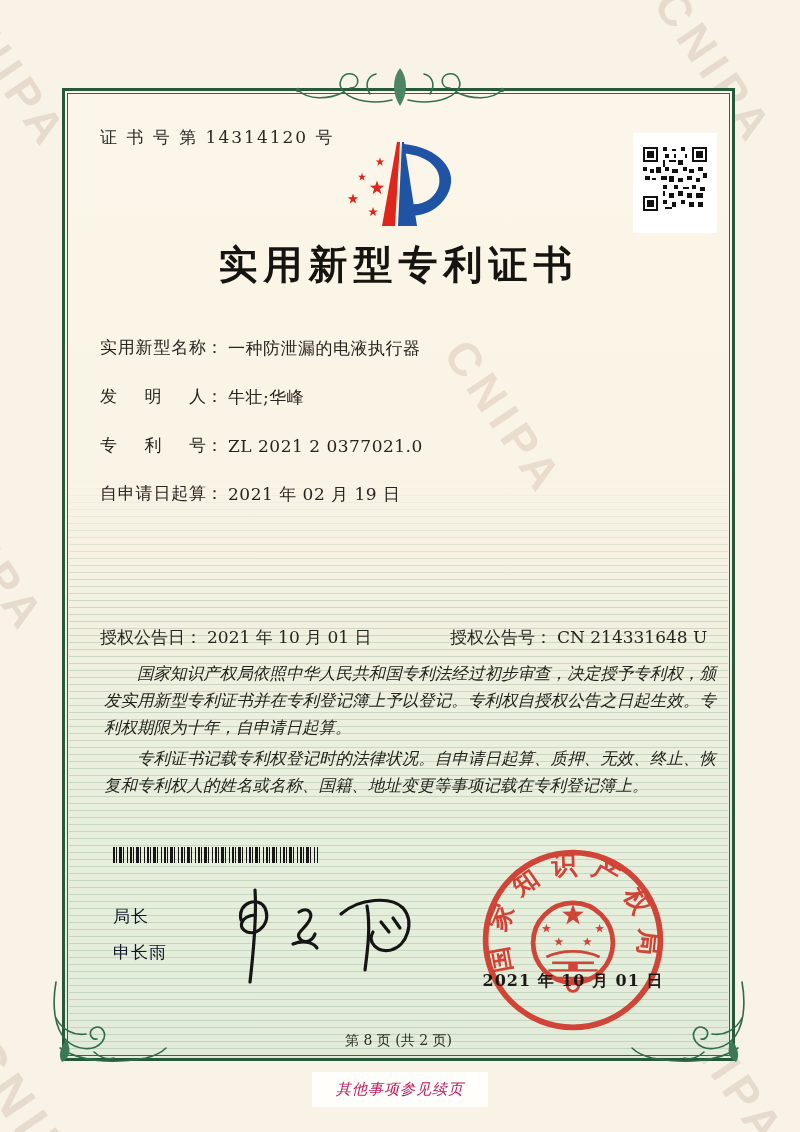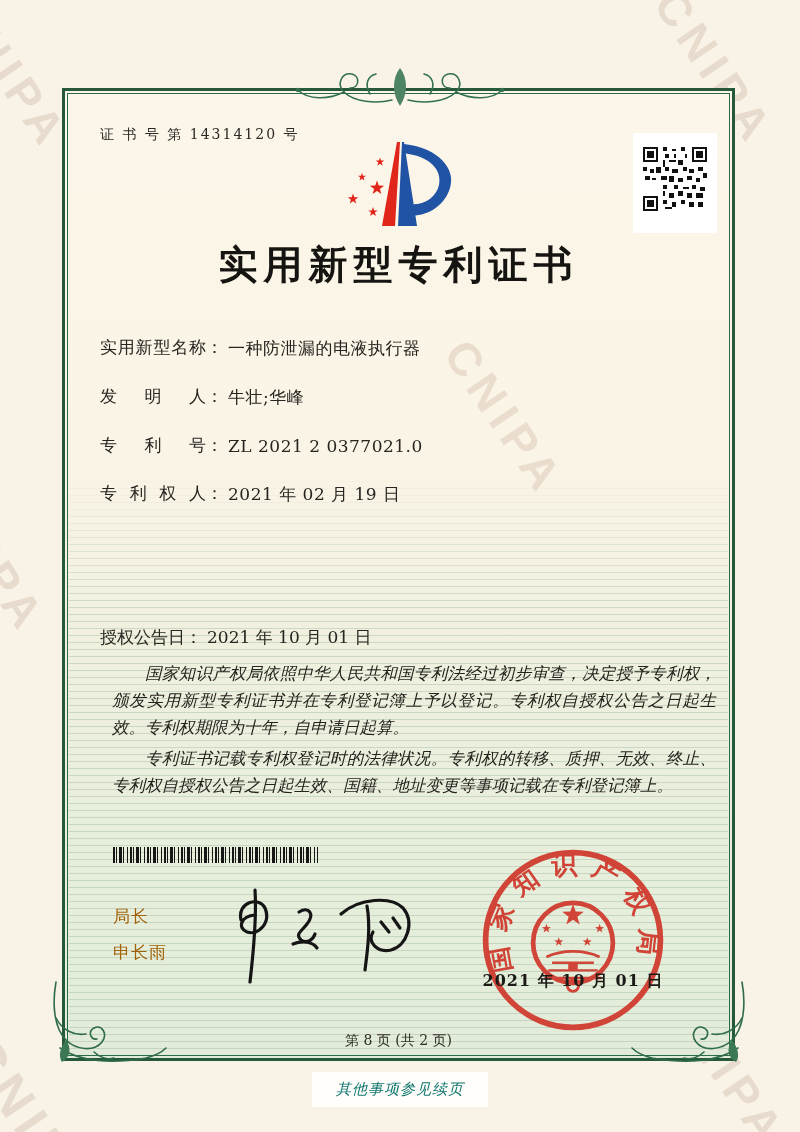--- a/index.html
+++ b/index.html
@@ -12,40 +12,40 @@
   
   .frame{position:absolute;left:62px;top:88px;width:673px;height:973px;z-index:1;
          border:3px solid #26593a;box-sizing:border-box;
          background:linear-gradient(180deg,#fcf6ea 0%,#faf4e6 38%,#f0f0df 58%,#e7eedc 78%,#e2ebd9 100%);}
   .frame-inner{position:absolute;inset:2px;border:1px solid #2a6a45;}
   .waves{position:absolute;left:4px;right:4px;bottom:4px;height:60%;
          background:repeating-linear-gradient(180deg,rgba(122,162,132,0.30) 0 1px,transparent 1px 7px);
          -webkit-mask-image:linear-gradient(180deg,transparent 0,#000 22%);
          mask-image:linear-gradient(180deg,transparent 0,#000 22%);}
   .abs{position:absolute;z-index:3;}
-  .cert-no{left:100px;top:126px;font-size:14px;letter-spacing:2px;color:#2b2a24;}
+  .cert-no{left:100px;top:126px;font-size:17px;letter-spacing:2px;color:#2b2a24;}
   .title{left:62px;top:238px;width:673px;text-align:center;font-size:39px;font-weight:bold;
          letter-spacing:6px;color:#151410;font-family:Liberation Serif, serif;}
   .field{left:100px;font-size:17px;width:620px;}
   .f-label{display:inline-block;width:106px;text-align:justify;text-align-last:justify;vertical-align:top;}
   .f-colon{display:inline-block;vertical-align:top;margin-right:5px;}
   .f-value{display:inline-block;vertical-align:top;letter-spacing:0.5px;max-width:500px;line-height:25px;}
   .grant2{position:absolute;left:350px;top:0;white-space:nowrap;}
   .body-text{left:96px;width:620px;font-size:16.5px;line-height:27px;text-align:justify;
              font-style:italic;color:#23221c;}
-  .body-text p{margin:0 0 4px 16px;text-indent:2em;}
+  .body-text p{margin:0 0 4px 8px;text-indent:2em;}
   .barcode{left:113px;top:847px;width:205px;height:16px;
            background:repeating-linear-gradient(90deg,#161616 0 2px,transparent 2px 3px,#161616 3px 4px,transparent 4px 6px,#161616 6px 9px,transparent 9px 10px,#161616 10px 11px,transparent 11px 14px,#161616 14px 15px,transparent 15px 17px);}
-  .signer{font-family:"Liberation Sans",sans-serif;font-size:17px;color:#a16207;letter-spacing:1px;}
+  .signer{font-family:"Liberation Sans",sans-serif;font-size:17px;color:#0f172a;letter-spacing:1px;}
   .seal-wrap{left:478px;top:845px;width:190px;height:190px;z-index:4;}
   .seal-date{position:absolute;left:0;right:0;top:126px;text-align:center;font-size:16px;
              font-weight:bold;letter-spacing:1px;color:#1b1a16;z-index:5;}
   .page-info{left:62px;top:1032px;width:673px;text-align:center;font-size:14px;color:#2b2a24;}
   .note{left:50%;top:1072px;transform:translateX(-50%);background:#fffefb;padding:8px 24px;
-        font-size:15px;font-style:italic;color:#0f766e;letter-spacing:1px;z-index:4;}
+        font-size:15px;font-style:italic;color:#be185d;letter-spacing:1px;z-index:4;}
   .ornament{z-index:4;}
   svg{display:block;}
 </style>
 </head>
 <body>
 
 <div class="page">
 
   <div class="wm" style="left:-18px;top:-16px">CNIPA</div>
   <div class="wm" style="left:688px;top:-20px">CNIPA</div>
@@ -179,30 +179,33 @@
   <div class="abs field" style="top:336px">
     <span class="f-label">实用新型名称</span><span class="f-colon">：</span><span class="f-value">一种防泄漏的电液执行器</span>
   </div>
   <div class="abs field" style="top:385px">
     <span class="f-label">发明人</span><span class="f-colon">：</span><span class="f-value">牛壮;华峰</span>
   </div>
   <div class="abs field" style="top:434px">
     <span class="f-label">专利号</span><span class="f-colon">：</span><span class="f-value">ZL 2021 2 0377021.0</span>
   </div>
   <div class="abs field" style="top:482px">
-    <span class="f-label">专利权人</span><span class="f-colon">：</span><span class="f-value">2021 年 02 月 19 日</span>
+    <span class="f-label">自申请日起算</span><span class="f-colon">：</span><span class="f-value">2021 年 02 月 19 日</span>
   </div>
 
   <div class="abs field" style="top:626px">
     <span>授权公告日</span><span class="f-colon">：</span><span>2021 年 10 月 01 日</span>
+    <span class="grant2">
+      <span>授权公告号</span><span class="f-colon">：</span><span>CN 214331648 U</span>
+    </span>
   </div>
 
   <div class="abs body-text" style="top:660px">
     <p>国家知识产权局依照中华人民共和国专利法经过初步审查，决定授予专利权，颁发实用新型专利证书并在专利登记簿上予以登记。专利权自授权公告之日起生效。专利权期限为十年，自申请日起算。</p>
-    <p>专利证书记载专利权登记时的法律状况。专利权的转移、质押、无效、终止、专利权自授权公告之日起生效、国籍、地址变更等事项记载在专利登记簿上。</p>
+    <p>专利证书记载专利权登记时的法律状况。自申请日起算、质押、无效、终止、恢复和专利权人的姓名或名称、国籍、地址变更等事项记载在专利登记簿上。</p>
   </div>
 
   <div class="abs barcode"></div>
 
   <div class="abs signer" style="left:113px;top:905px">局长</div>
   <div class="abs signer" style="left:113px;top:941px">申长雨</div>
 
   <div class="abs" style="left:215px;top:878px">
     <svg width="220" height="110" viewBox="0 0 220 110">
       <g stroke="#151515" stroke-width="3.2" fill="none" stroke-linecap="round" stroke-linejoin="round">

